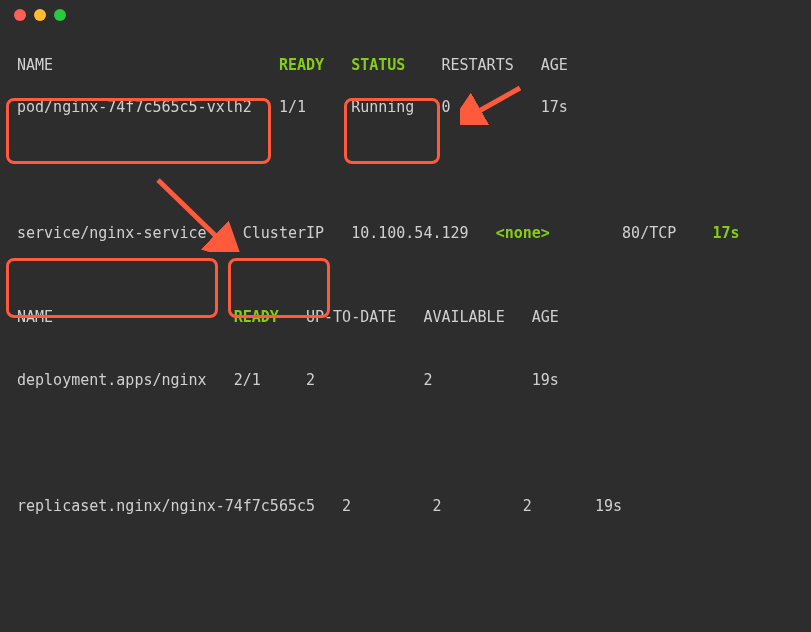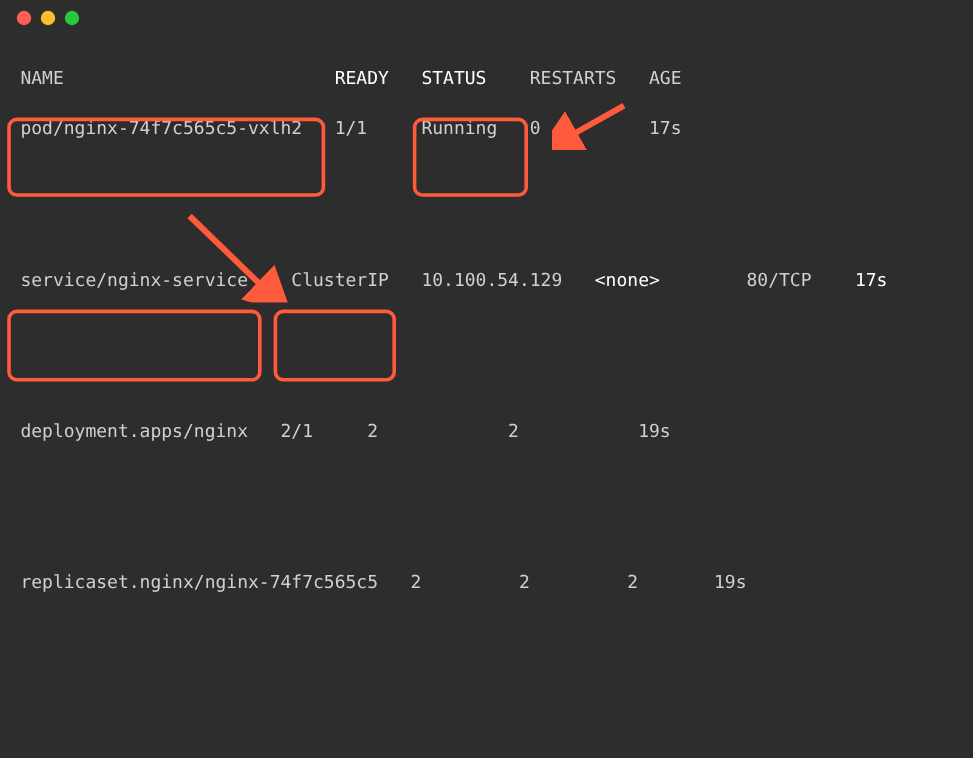--- a/index.html
+++ b/index.html
@@ -29,21 +29,21 @@
       border-radius: 50%;
     }
     .dot-red { background: #ff5f56; }
     .dot-yellow { background: #ffbd2e; }
     .dot-green { background: #27c93f; }
     .terminal {
       padding: 4px 17px 0 17px;
       color: #d0d0d0;
       line-height: 1.4;
     }
-    .bold-head { color: #ffffff; font-weight: normal; }
+    .bold-head { color: #84cc16; font-weight: bold; }
     .row {
       white-space: pre;
       position: relative;
     }
     .highlight-box {
       position: absolute;
       border: 3px solid #ff5a3c;
       border-radius: 8px;
       pointer-events: none;
     }
@@ -73,20 +73,21 @@
 
   <div class="spacer-big"></div>
   <div class="spacer"></div>
 
   <div class="spacer-big"></div>
   <div class="row"><span>service/nginx-service</span>    <span>ClusterIP</span>   <span>10.100.54.129</span>   <span class="bold-head">&lt;none&gt;</span>        <span>80/TCP</span>    <span class="bold-head">17s</span></div>
 
   <div class="spacer-big"></div>
   <div class="spacer"></div>
 
+  <div class="row"><span>NAME</span>                    <span class="bold-head">READY</span>   <span>UP-TO-DATE</span>   <span>AVAILABLE</span>   <span>AGE</span></div>
   <div class="spacer-big"></div>
   <div class="row"><span>deployment.apps/nginx</span>   <span>2/1</span>     <span>2</span>            <span>2</span>           <span>19s</span></div>
 
   <div class="spacer-big"></div>
   <div class="spacer"></div>
 
   <div class="spacer-big"></div>
   <div class="row"><span>replicaset.nginx/nginx-74f7c565c5</span>   <span>2</span>         <span>2</span>         <span>2</span>       <span>19s</span></div>
 
 </div>

